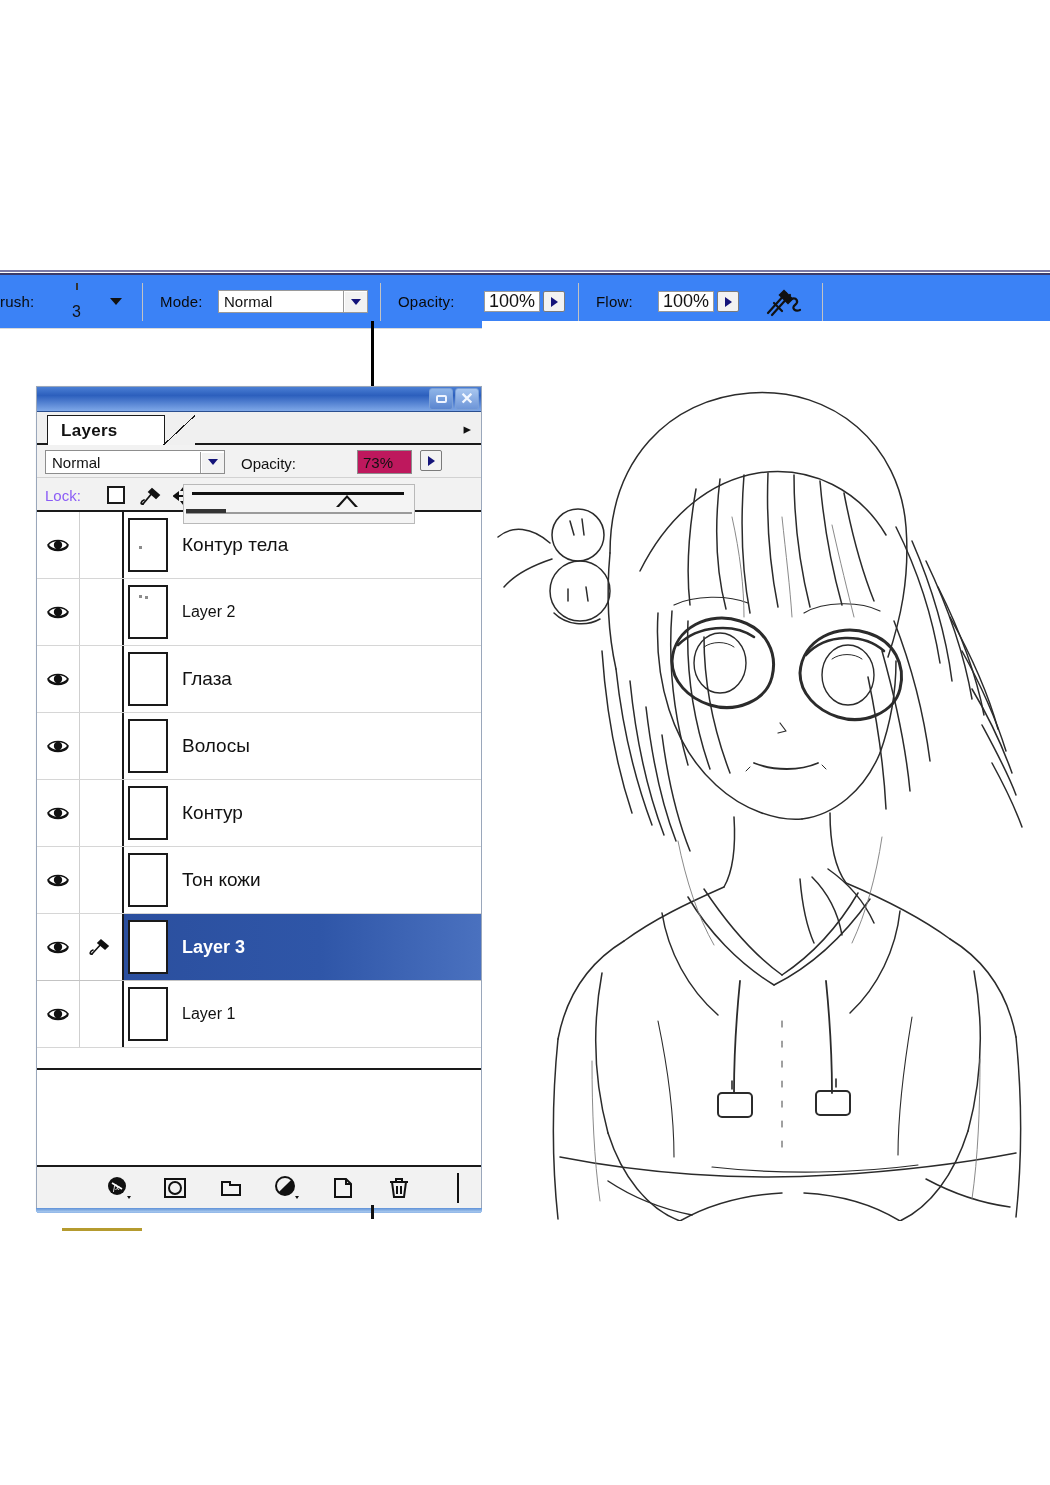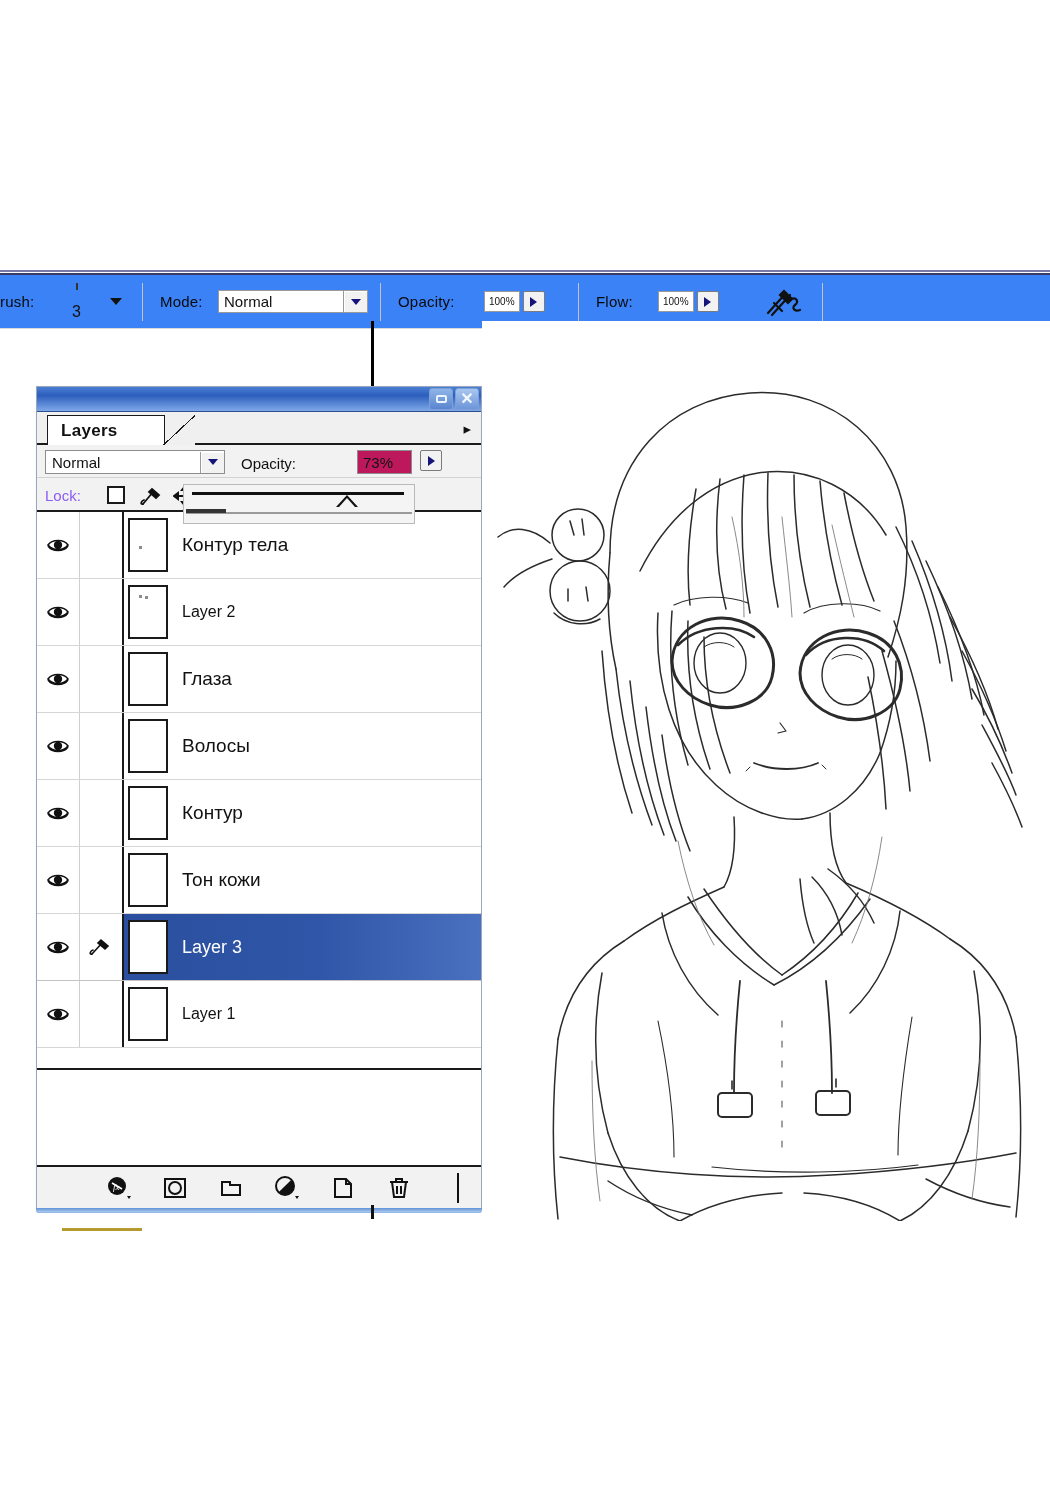--- a/index.html
+++ b/index.html
@@ -28,21 +28,21 @@
     position:absolute;font-size:16px;color:#111;left:72px;top:28px;
   }
   .brush-dot{position:absolute;left:76px;top:8px;width:2px;height:7px;background:#333;}
   .caret-dn{
     width:0;height:0;border-left:6px solid transparent;border-right:6px solid transparent;
     border-top:7px solid #111;
   }
   .ob-field{
     border:1px solid #9a9a9a;background:#fff;height:21px;min-width:34px;
     display:flex;align-items:center;padding:0 4px;box-sizing:border-box;
-    font-size:10px;color:#111;
+    font-size:18px;color:#111;
   }
   .ob-combo{
     border:1px solid #9a9a9a;background:#fff;height:23px;width:150px;
     display:flex;align-items:center;justify-content:space-between;
     box-sizing:border-box;font-size:15px;color:#111;padding-left:5px;
   }
   .combo-btn{
     width:23px;height:21px;border-left:1px solid #9a9a9a;background:#f2f2f2;
     display:flex;align-items:center;justify-content:center;
     box-shadow:inset 1px 1px 0 #fff;
@@ -177,21 +177,21 @@
   .thumb{
     width:40px;height:54px;border:2px solid #1a1a1a;background:#ffffff;
     box-sizing:border-box;flex:0 0 40px;position:relative;
   }
   .thumb .speck{position:absolute;width:3px;height:3px;background:#8c8c8c;}
   .layer-name{
     margin-left:14px;font-size:19px;color:#111;
     font-family:"Liberation Sans","DejaVu Sans",sans-serif;white-space:nowrap;
   }
   .layer-name.small{font-size:16px;}
-  .layer-row.selected .layer-name{color:#fff;font-weight:normal;font-size:18px;}
+  .layer-row.selected .layer-name{color:#fff;font-weight:bold;font-size:18px;}
 
   .list-bottom-rule{
     position:absolute;left:0;bottom:0;width:100%;height:2px;background:#1a1a1a;
   }
 
   
   .panel-foot{
     position:absolute;left:0;bottom:0;width:100%;height:44px;background:#f2f2f2;
     border-top:2px solid #1a1a1a;box-sizing:border-box;
     display:flex;align-items:center;justify-content:center;gap:30px;

